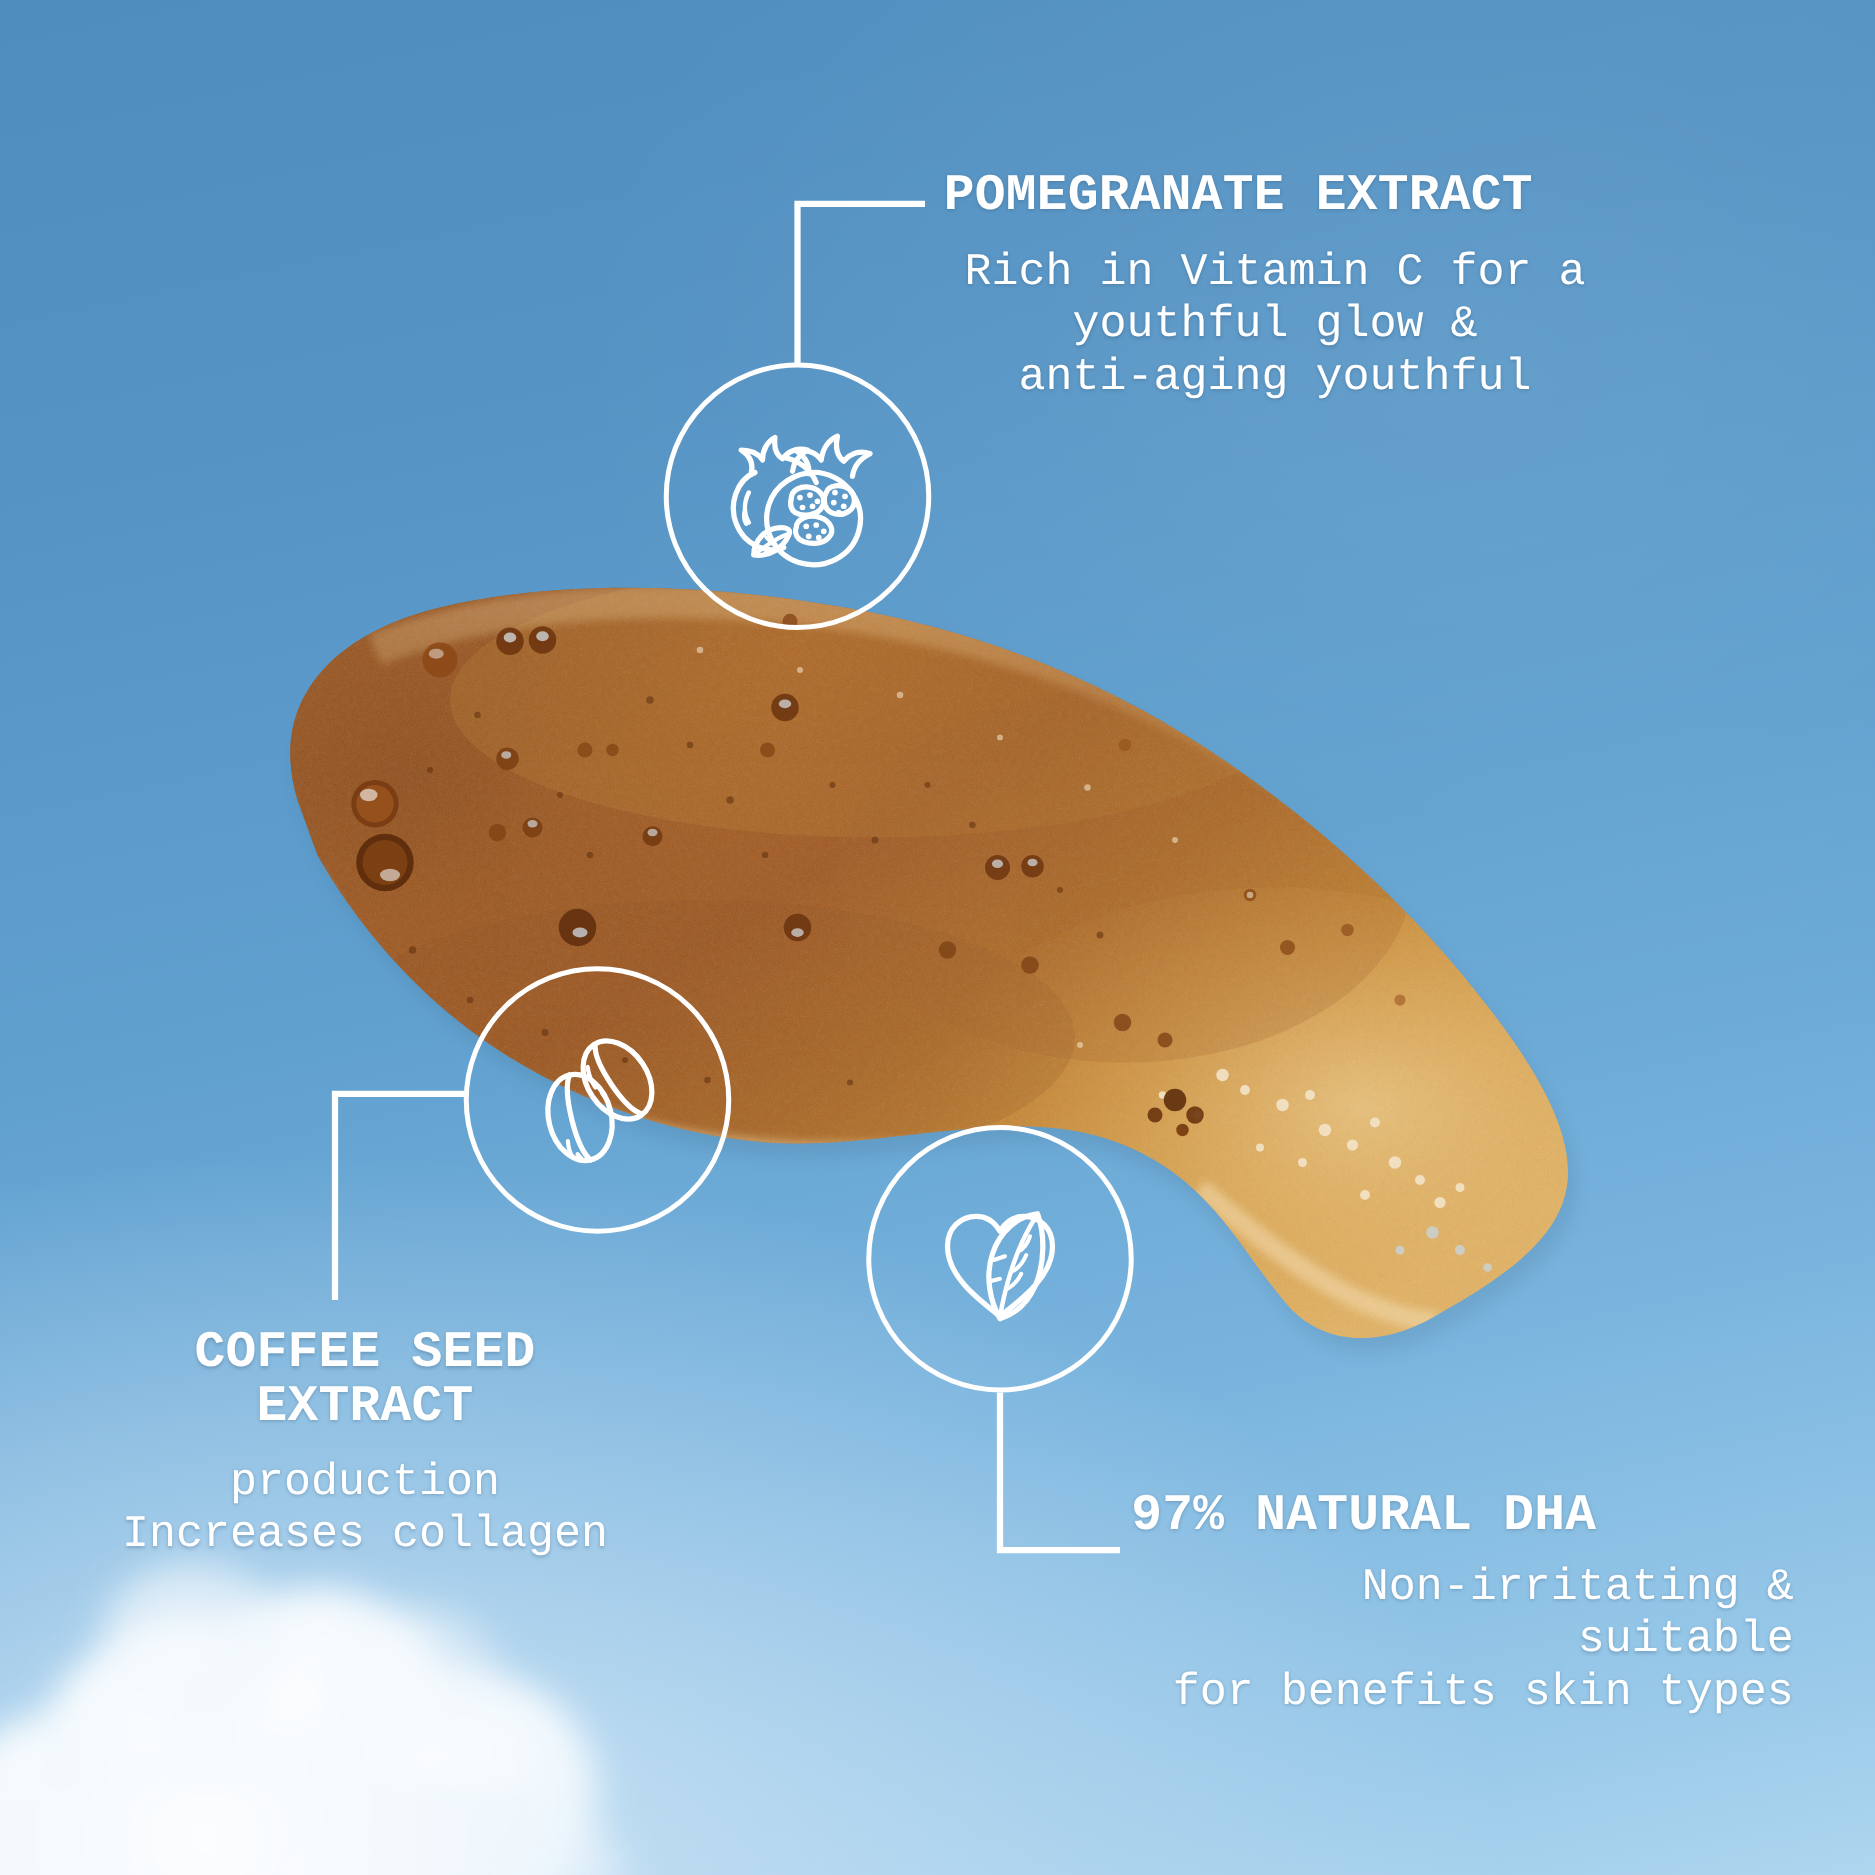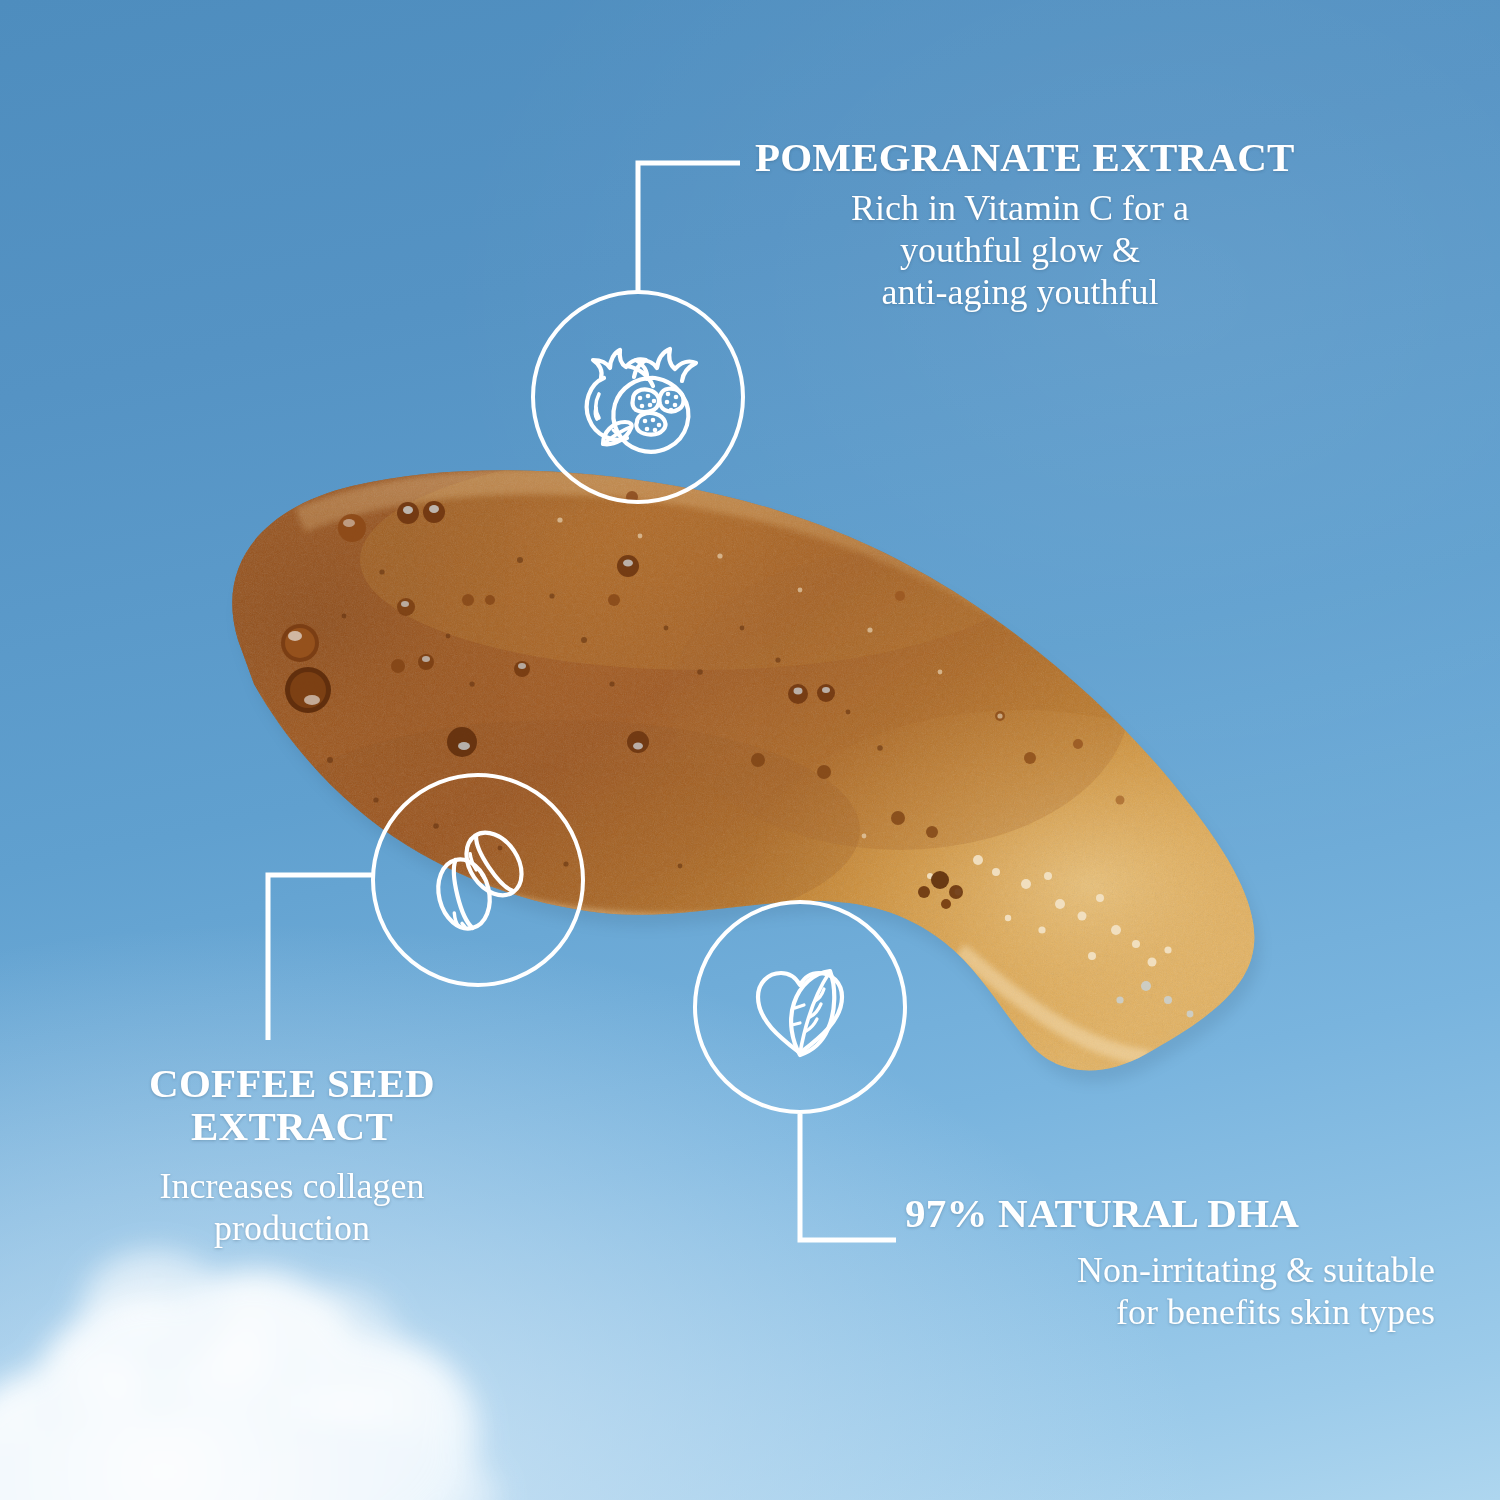--- a/index.html
+++ b/index.html
@@ -5,21 +5,21 @@
   html, body {
     margin: 0;
     padding: 0;
     background: #000;
   }
   #stage {
     position: relative;
     width: 1500px;
     height: 1500px;
     overflow: hidden;
-    font-family: Liberation Serif, serif;
+    font-family: Liberation Mono, monospace;
     background: #5593c4;
   }
 
   
   .sky {
     position: absolute;
     inset: 0;
     background:
       radial-gradient(ellipse 130% 80% at 18% 100%, rgba(205,228,245,0.95) 0%, rgba(205,228,245,0.0) 48%),
       linear-gradient(168deg, #4e8dbe 0%, #5593c4 22%, #60a0cf 48%, #79b4de 72%, #9ccbea 92%, #aed6ef 100%);
@@ -84,21 +84,21 @@
     letter-spacing: 0.2px;
   }
   .desc {
     font-weight: normal;
     font-size: 36px;
     line-height: 1.17;
   }
 
   
   #pom-text   { left: 755px;  top: 136px;  width: 660px; text-align: left; }
-  #pom-text .desc { margin-top: 8px; text-align: center; width: 530px; }
+  #pom-text .desc { margin-top: 18px; text-align: center; width: 530px; }
 
   #coffee-text { left: 72px;  top: 1062px; width: 440px; text-align: center; }
   #coffee-text .desc { margin-top: 18px; }
 
   #dha-text   { left: 905px;  top: 1192px; width: 540px; text-align: left; }
   #dha-text .desc { margin-top: 14px; text-align: right; width: 530px; }
 </style>
 </head>
 <body>
 
@@ -504,22 +504,22 @@
       <div>anti-aging youthful</div>
     </div>
   </div>
 
   <div class="txt" id="coffee-text">
     <div class="title">
       <div>COFFEE SEED</div>
       <div>EXTRACT</div>
     </div>
     <div class="desc">
+      <div>production</div>
       <div>Increases collagen</div>
-      <div>production</div>
     </div>
   </div>
 
   <div class="txt" id="dha-text">
     <div class="title">97% NATURAL DHA</div>
     <div class="desc">
       <div>Non-irritating &amp; suitable</div>
       <div>for benefits skin types</div>
     </div>
   </div>

